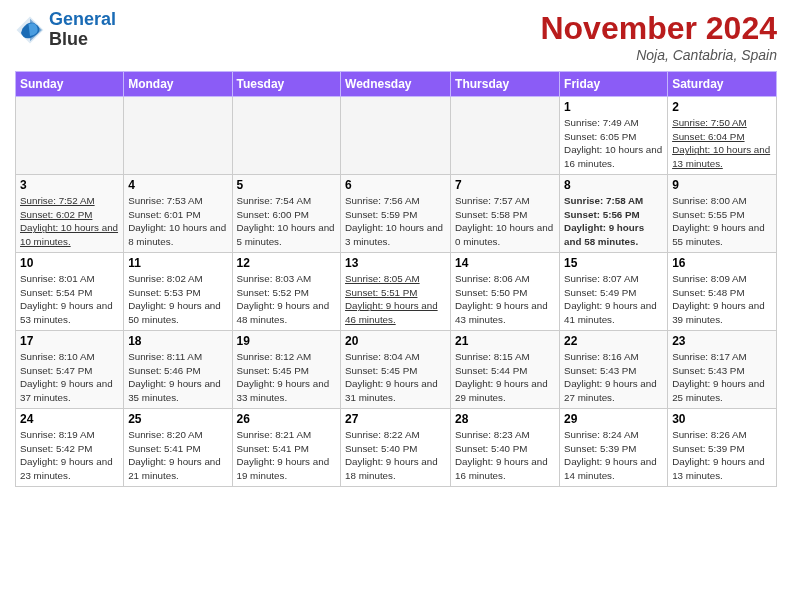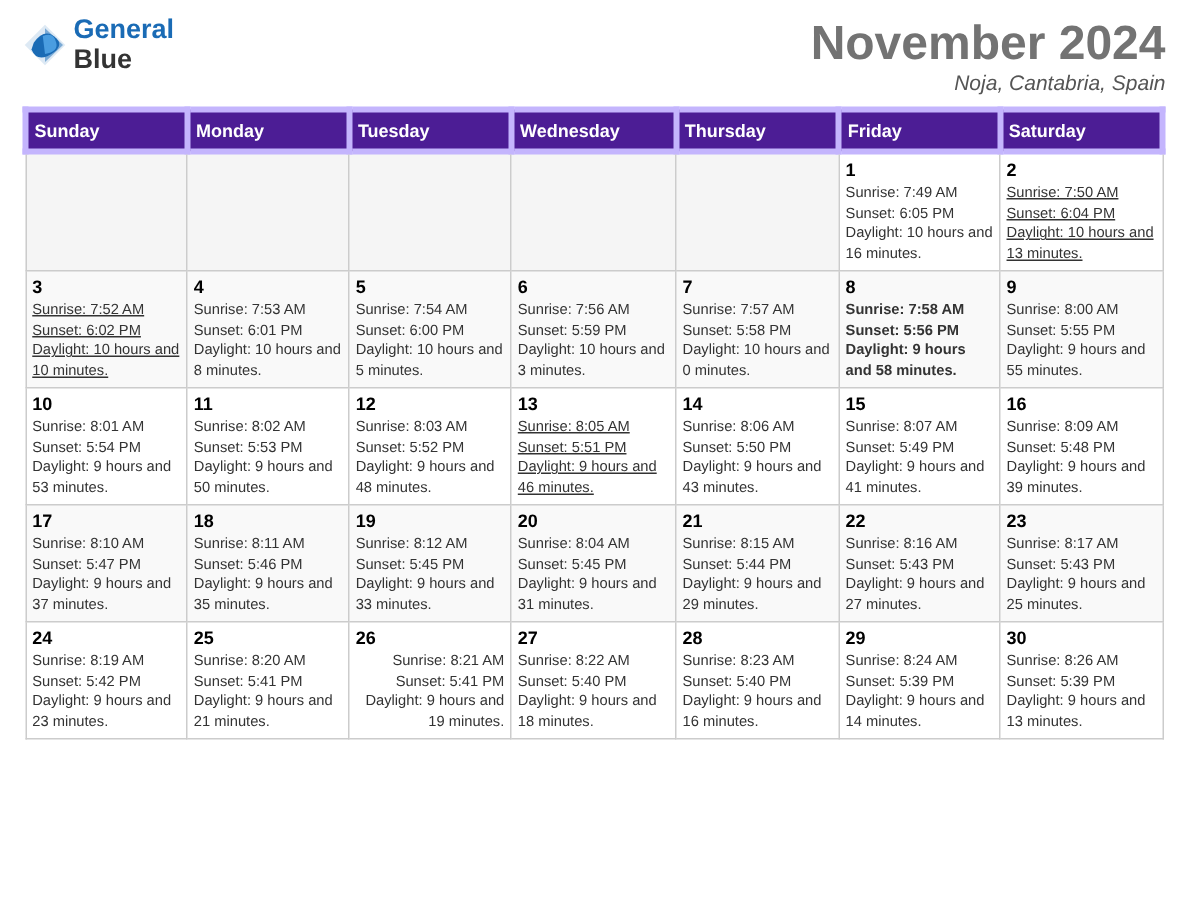--- a/index.html
+++ b/index.html
@@ -37,39 +37,39 @@
     .logo-icon {
       width: 30px;
       height: 30px;
     }
     .title-block {
       text-align: right;
     }
     .month-title {
       font-size: 32px;
       font-weight: bold;
-      color: #737373;
+      color: #b91c1c;
     }
     .location {
       font-size: 14px;
       color: #555;
       font-style: italic;
     }
     .calendar {
       width: 100%;
       border-collapse: collapse;
       font-size: 10.5px;
     }
     .calendar th {
-      background-color: #4c1d95;
+      background-color: #8b5cf6;
       color: #fff;
       padding: 5px 4px;
       text-align: left;
       font-size: 12px;
-      border: 4px solid #c4b5fd;
+      border: 1px solid #c4b5fd;
     }
     .calendar td {
       border: 1px solid #ccc;
       vertical-align: top;
       padding: 3px 4px;
       width: 113px;
       min-height: 70px;
       height: 78px;
       background: #fff;
     }
@@ -287,21 +287,21 @@
 Daylight: 9 hours and 23 minutes.</div>
           </td>
           <td>
             <span class="day-number">25</span>
             <div class="day-info" style="white-space: pre-line;">Sunrise: 8:20 AM
 Sunset: 5:41 PM
 Daylight: 9 hours and 21 minutes.</div>
           </td>
           <td>
             <span class="day-number">26</span>
-            <div class="day-info" style="white-space: pre-line; text-align: right;">Sunrise: 8:21 AM
+            <div class="day-info" style="white-space: pre-line;">Sunrise: 8:21 AM
 Sunset: 5:41 PM
 Daylight: 9 hours and 19 minutes.</div>
           </td>
           <td>
             <span class="day-number">27</span>
             <div class="day-info" style="white-space: pre-line;">Sunrise: 8:22 AM
 Sunset: 5:40 PM
 Daylight: 9 hours and 18 minutes.</div>
           </td>
           <td>

